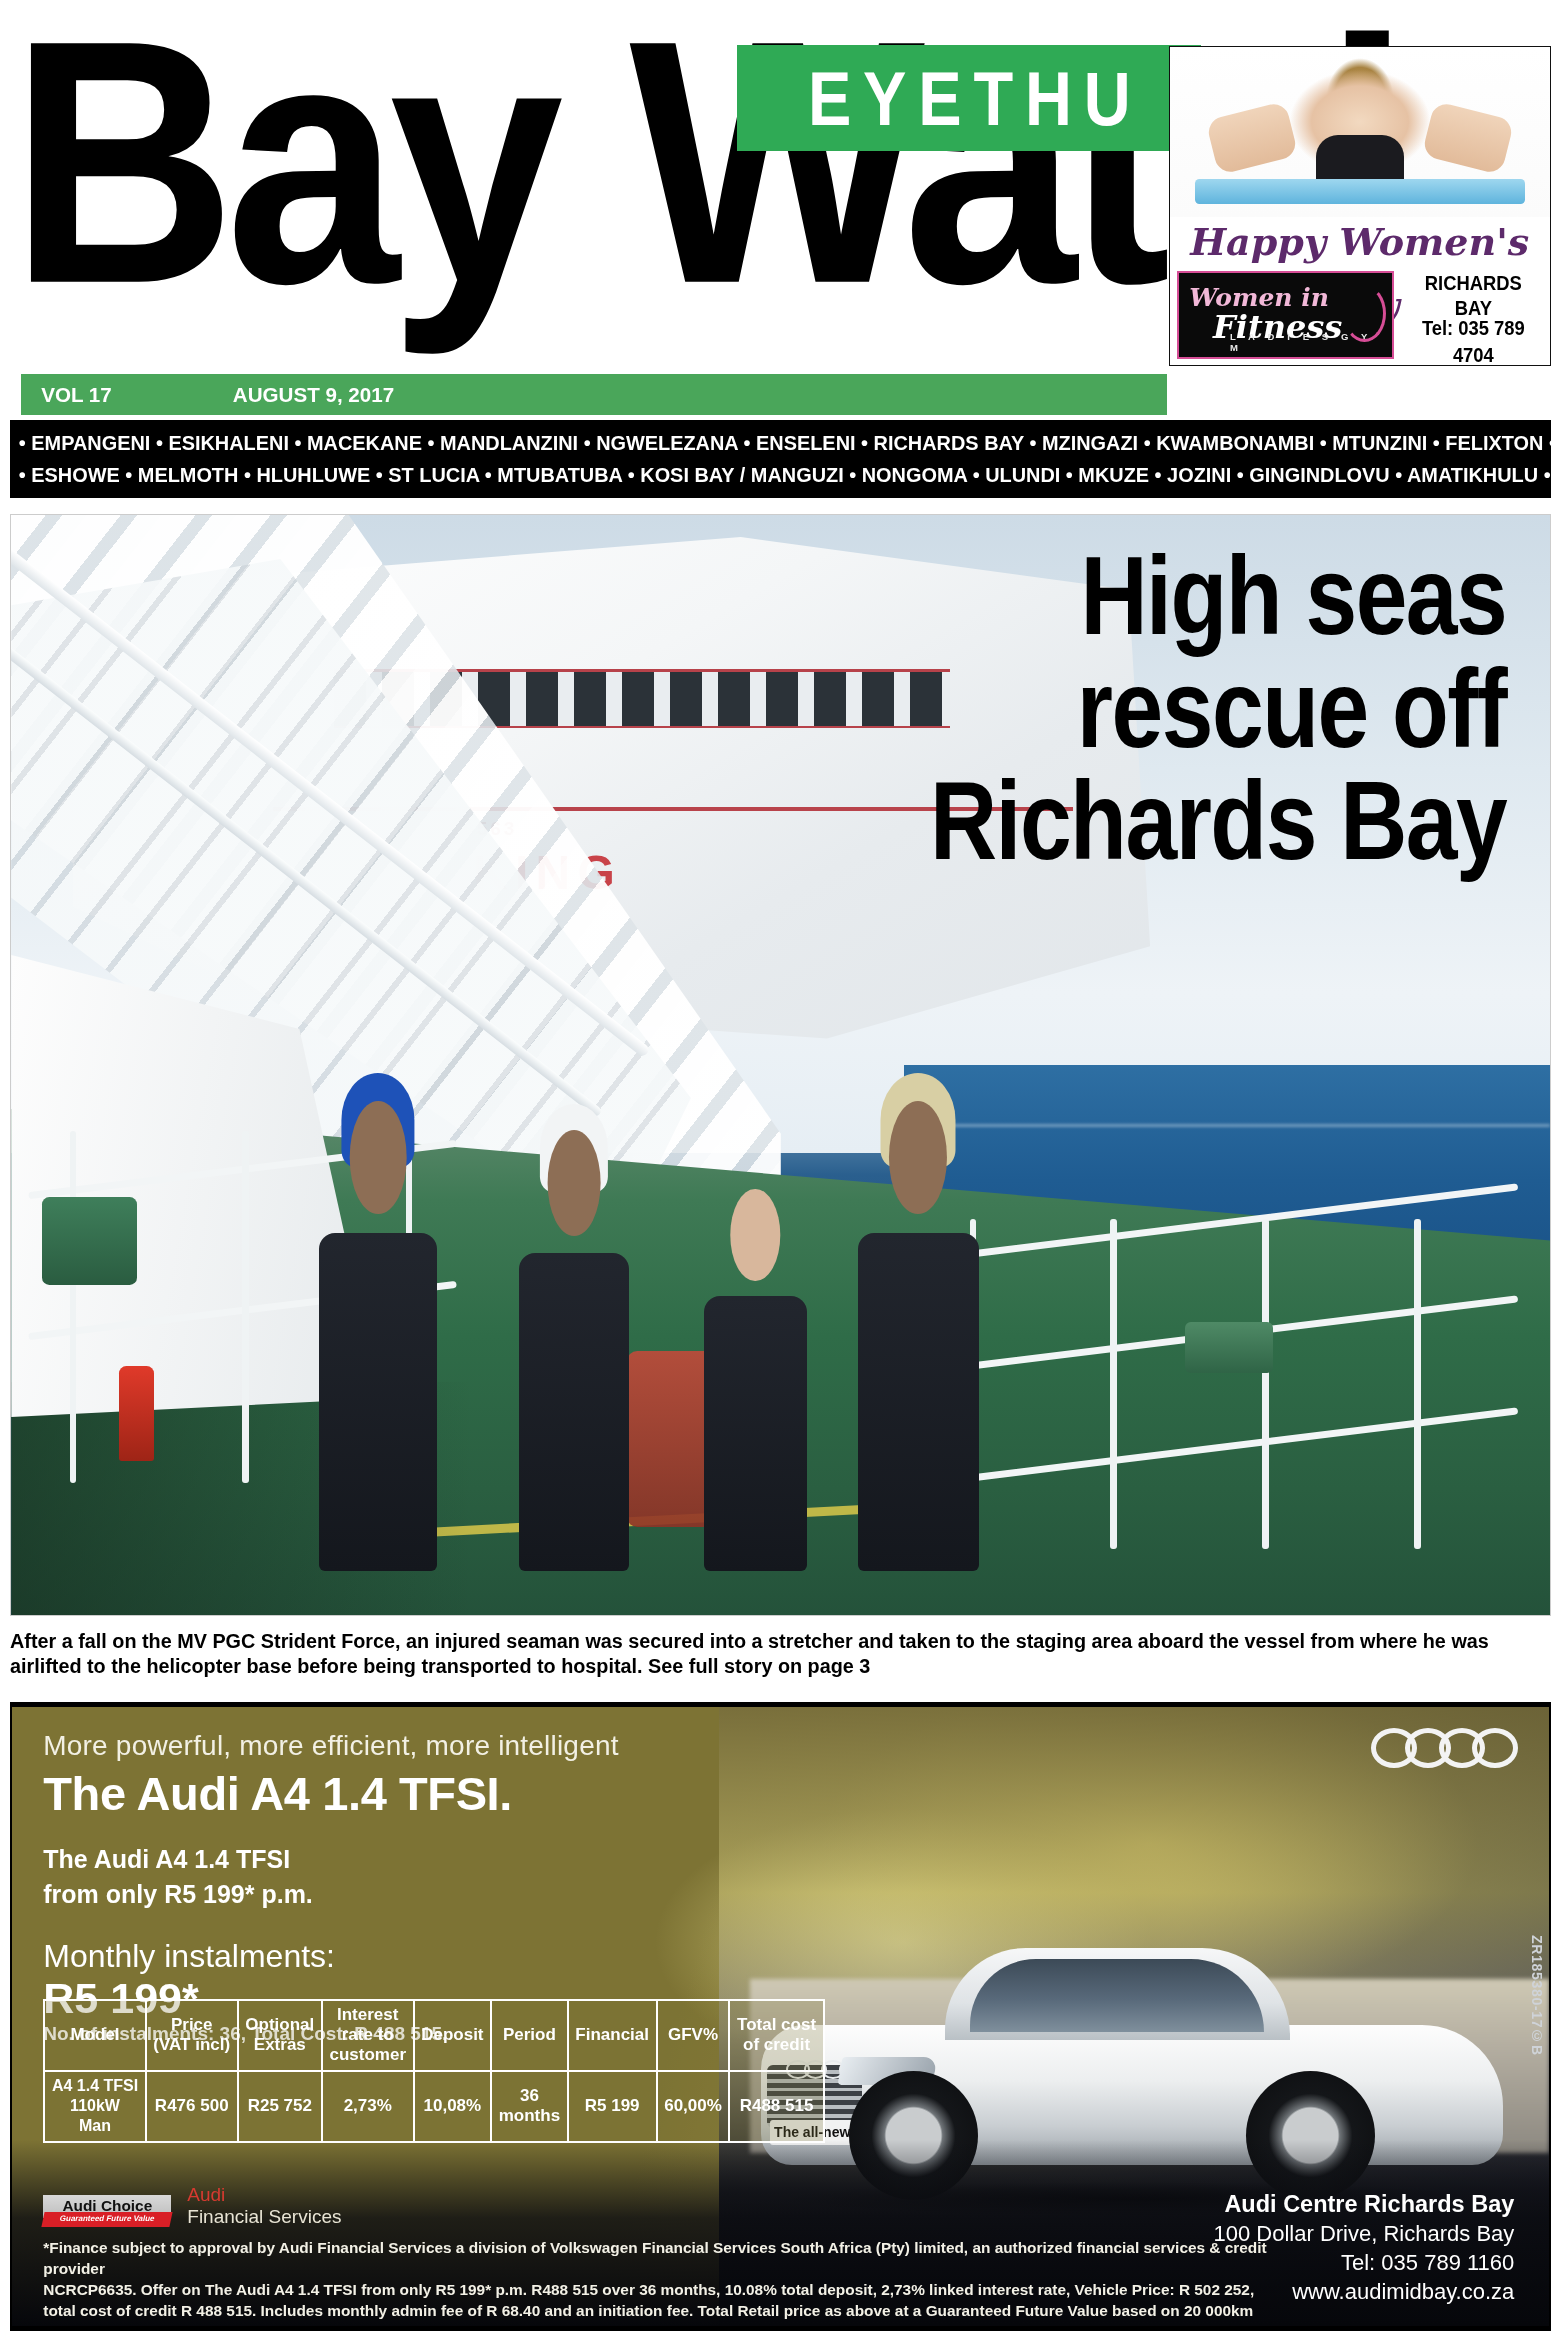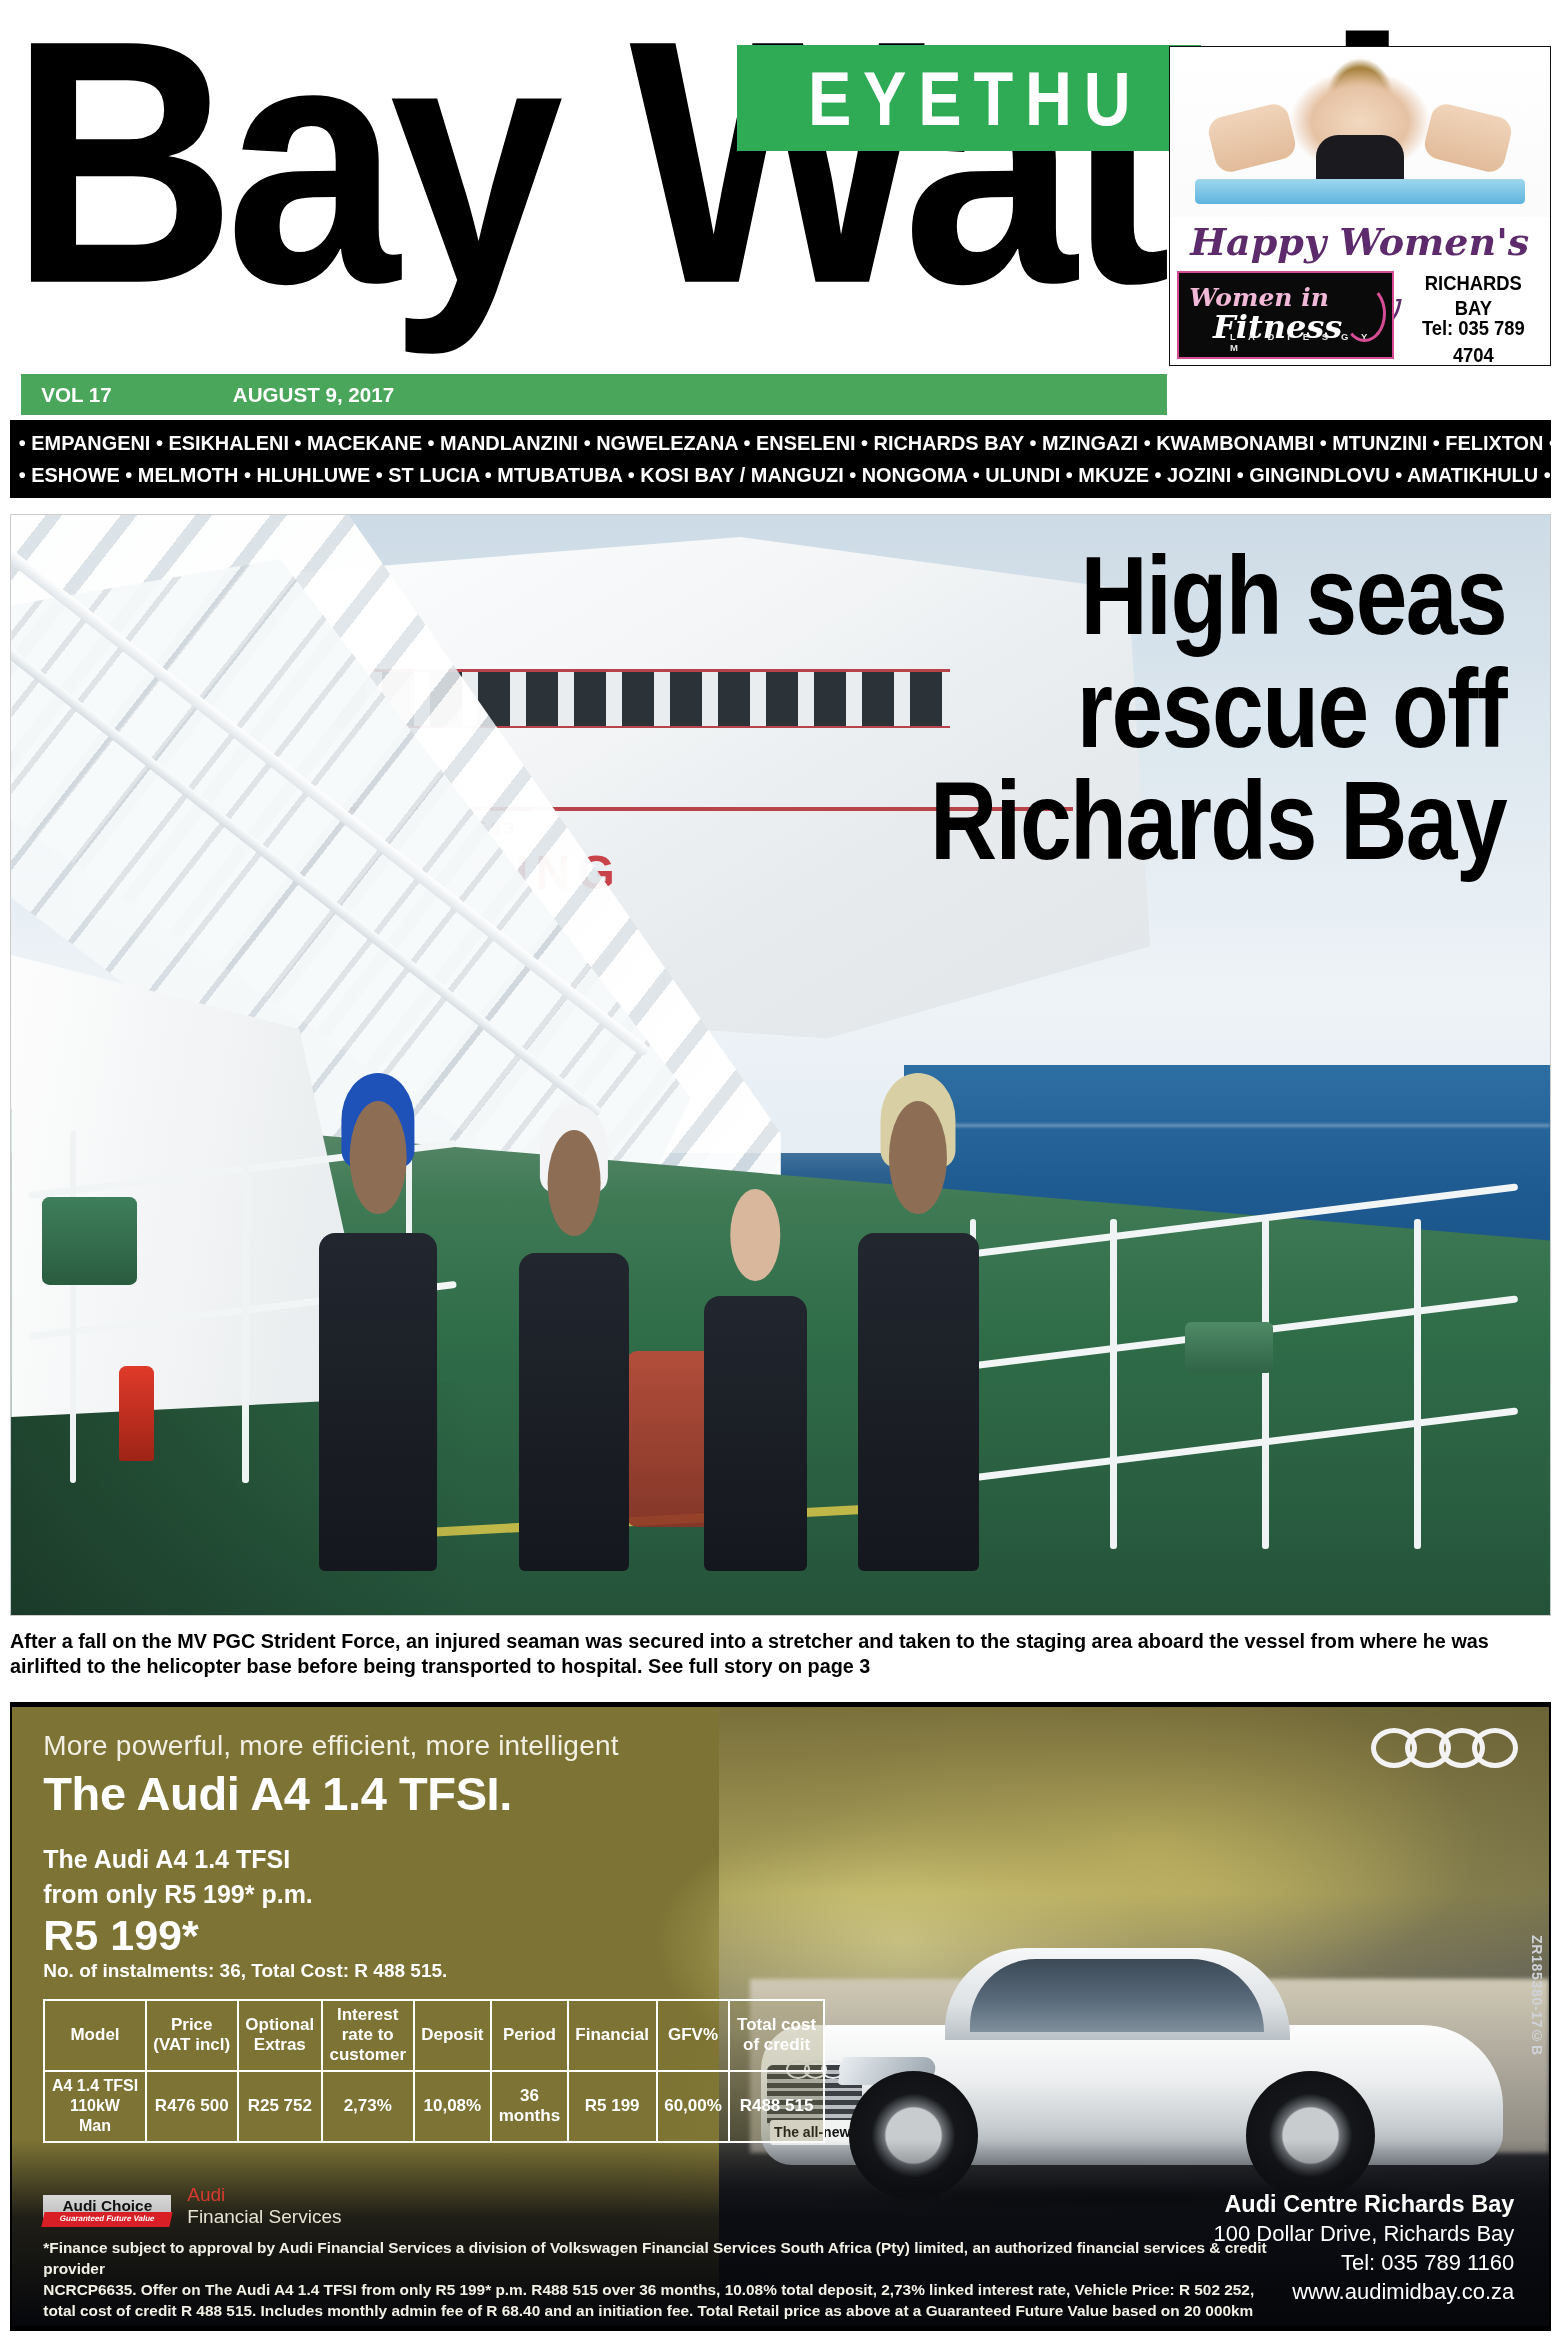--- a/index.html
+++ b/index.html
@@ -617,20 +617,21 @@
       <div class="ring"></div>
       <div class="ring"></div>
       <div class="ring"></div>
   </div>
 
   <div class="audi-copy">
     <div class="au-tag">More powerful, more efficient, more intelligent</div>
     <div class="au-model">The Audi A4 1.4 TFSI.</div>
     <div class="au-from">The Audi A4 1.4 TFSI</div>
     <div class="au-from" style="margin-top:0">from only R5 199* p.m.</div>
+    <div class="au-monthly">Monthly instalments:</div>
     <div class="au-price">R5 199*</div>
     <div class="au-terms" style="margin-top:0">No. of instalments: 36, Total Cost: R 488 515.</div>
   </div>
 
   <table class="audi-table">
     <thead>
       <tr>
         <th>Model</th>
         <th>Price<br>(VAT incl)</th>
         <th>Optional<br>Extras</th>

